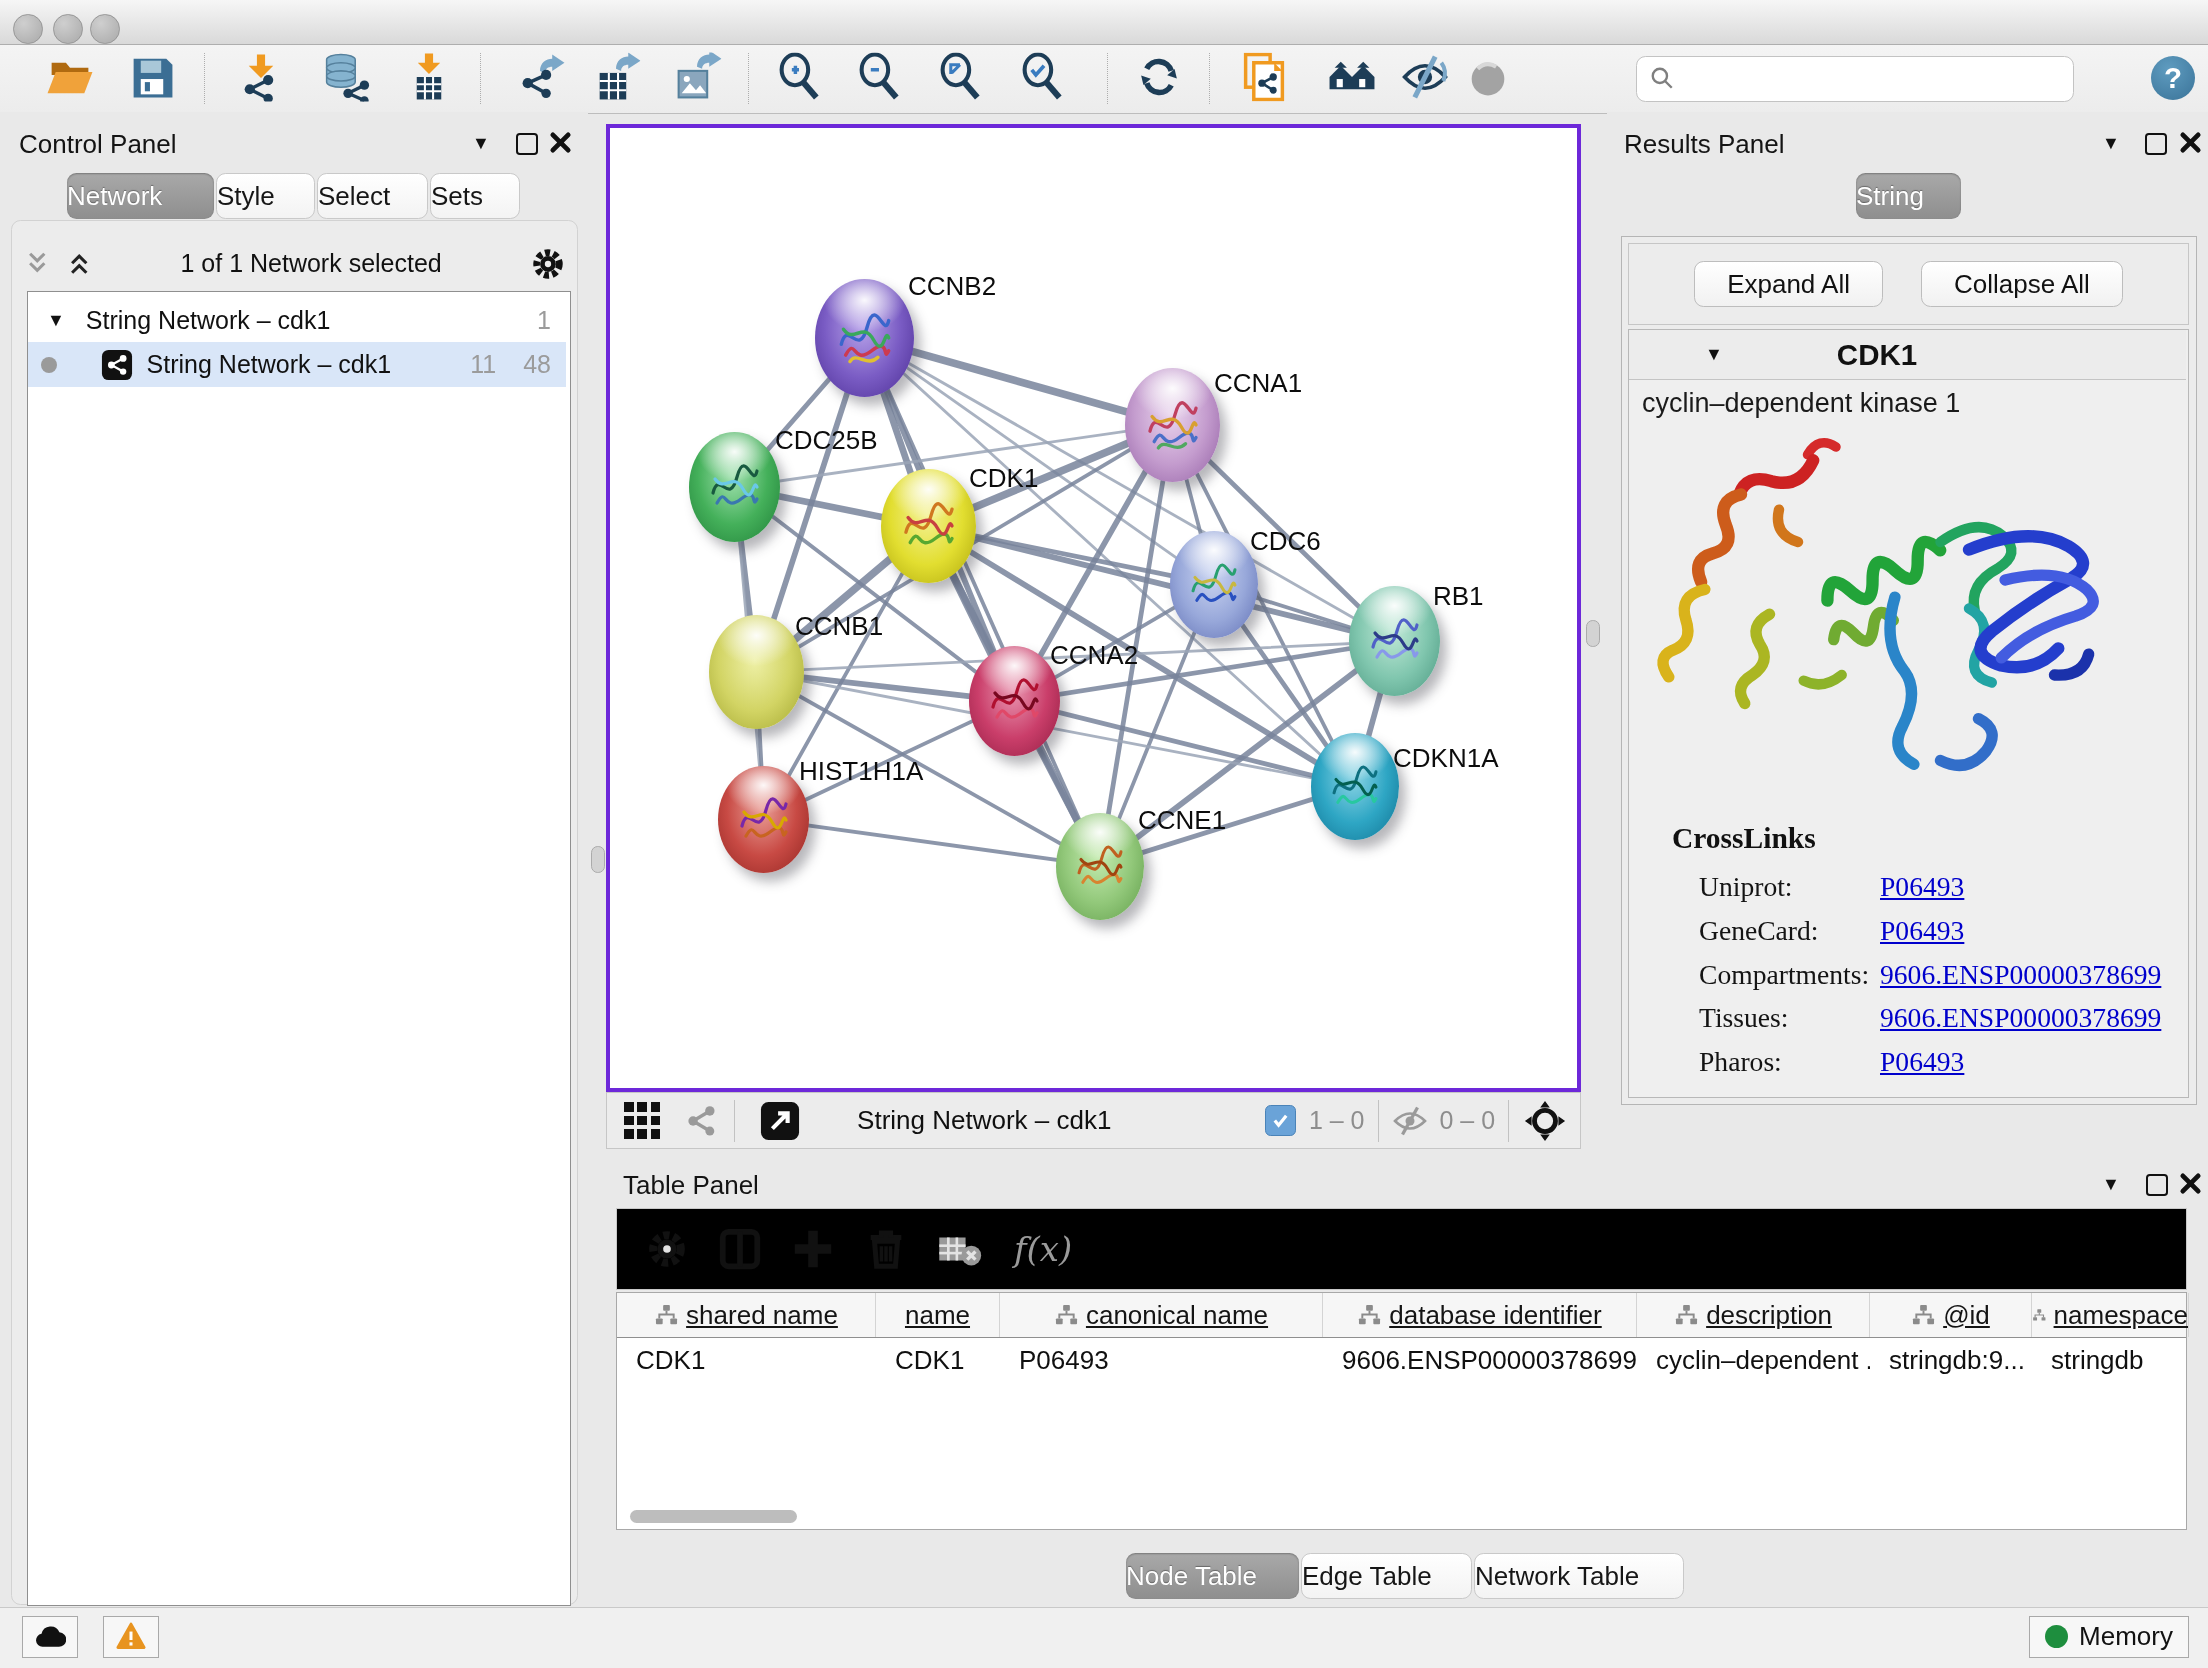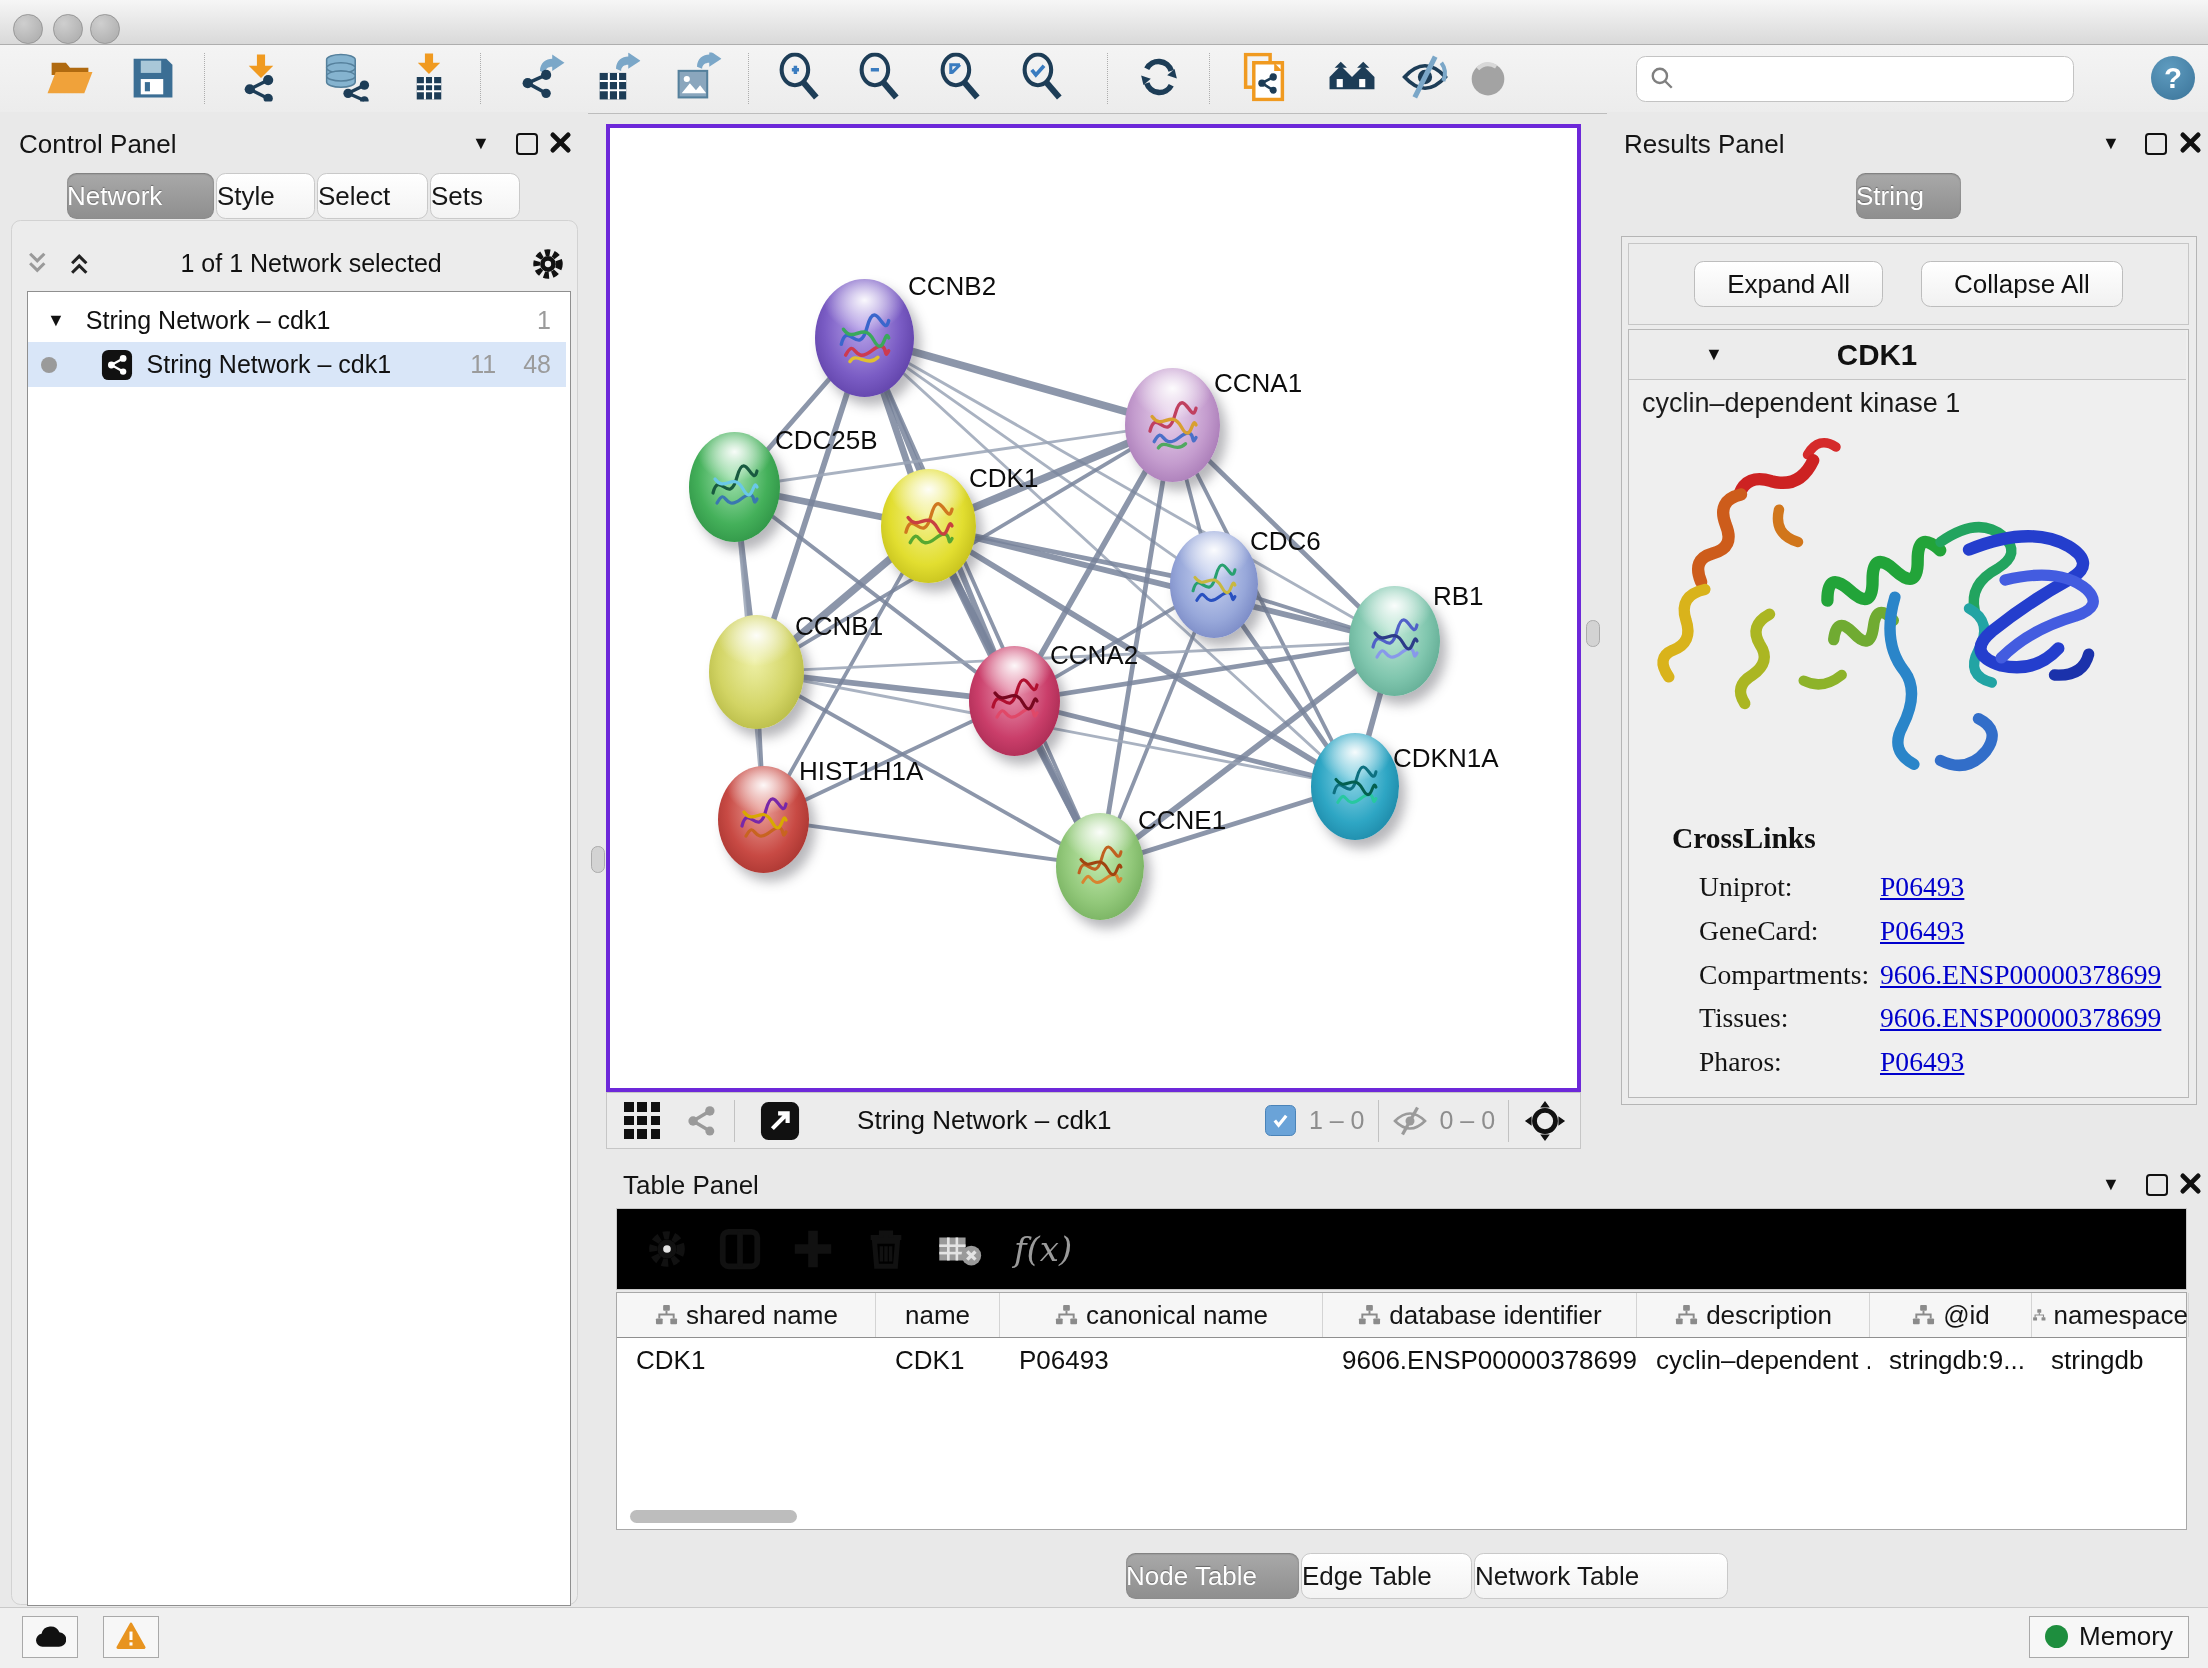--- a/index.html
+++ b/index.html
@@ -94,21 +94,21 @@
   
   #table-bg{position:absolute;left:606px;top:1151px;width:1603px;height:457px;background:#e9e9e9;}
   #tp-toolbar{position:absolute;left:616px;top:1208px;width:1571px;height:82px;background:#000000;
     border:1px solid #c9c9c9;box-sizing:border-box;display:flex;align-items:center;}
   .tp-ic{width:46px;height:46px;margin-left:27px;}
   #fx-label{font-size:34px;font-style:italic;color:#9a9a9a;font-family:"DejaVu Serif", serif;margin-left:32px;}
   #tp-table{position:absolute;left:616px;top:1292px;width:1571px;height:238px;background:#fff;
     border:1.9px solid #a8a8a8;box-sizing:border-box;}
   #tp-head{position:absolute;left:0;top:0;height:44px;width:100%;background:#f6f6f6;border-bottom:1.9px solid #8f8f8f;display:flex;}
   .th{display:flex;align-items:center;justify-content:center;gap:7px;font-size:26px;color:#141414;
-    border-right:1px solid #d4d4d4;box-sizing:border-box;overflow:hidden;white-space:nowrap;}
+    border-right:1px solid #d4d4d4;box-sizing:border-box;overflow:hidden;white-space:nowrap;text-decoration:underline;}
   #tp-row{position:absolute;left:0;top:46px;height:42px;width:100%;display:flex;}
   .td{font-size:26px;color:#101010;padding-left:19px;box-sizing:border-box;display:flex;align-items:center;
     overflow:hidden;white-space:nowrap;}
   #tp-scroll{position:absolute;left:13.3px;top:217px;width:167px;height:13.3px;background:#bdbdbd;border-radius:7.6px;}
   .tp-tab-row .tab{top:1553px;}
 
   
   #statusbar{position:absolute;left:0;top:1607px;width:2208px;height:61px;background:#f0f0f0;border-top:1px solid #c9c9c9;}
   .sb-btn{position:absolute;top:7.6px;height:40px;border:1.9px solid #a9a9a9;background:#f7f7f7;
     display:flex;align-items:center;justify-content:center;}
@@ -774,21 +774,21 @@
   <div id="tp-scroll"></div>
 </div>
 
 <div class="tp-tab-row">
   <div class="tab sel" style="left:1126px;width:173px">
       <span>Node Table</span>
     </div>
   <div class="tab unsel" style="left:1301px;width:171px">
       <span>Edge Table</span>
     </div>
-  <div class="tab unsel" style="left:1474px;width:254px">
+  <div class="tab unsel" style="left:1474px;width:210px">
       <span>Network Table</span>
     </div>
 </div>
 
 <div id="statusbar">
   <span class="sb-btn" style="left:22px;width:54px">
     <svg width="32" height="25" viewBox="0 0 34 26">
         <path d="M9 24a7 7 0 0 1-1-13.9A10 10 0 0 1 27 8.5 6.5 6.5 0 0 1 26 24z" fill="#111"></path>
       </svg>
   </span>

